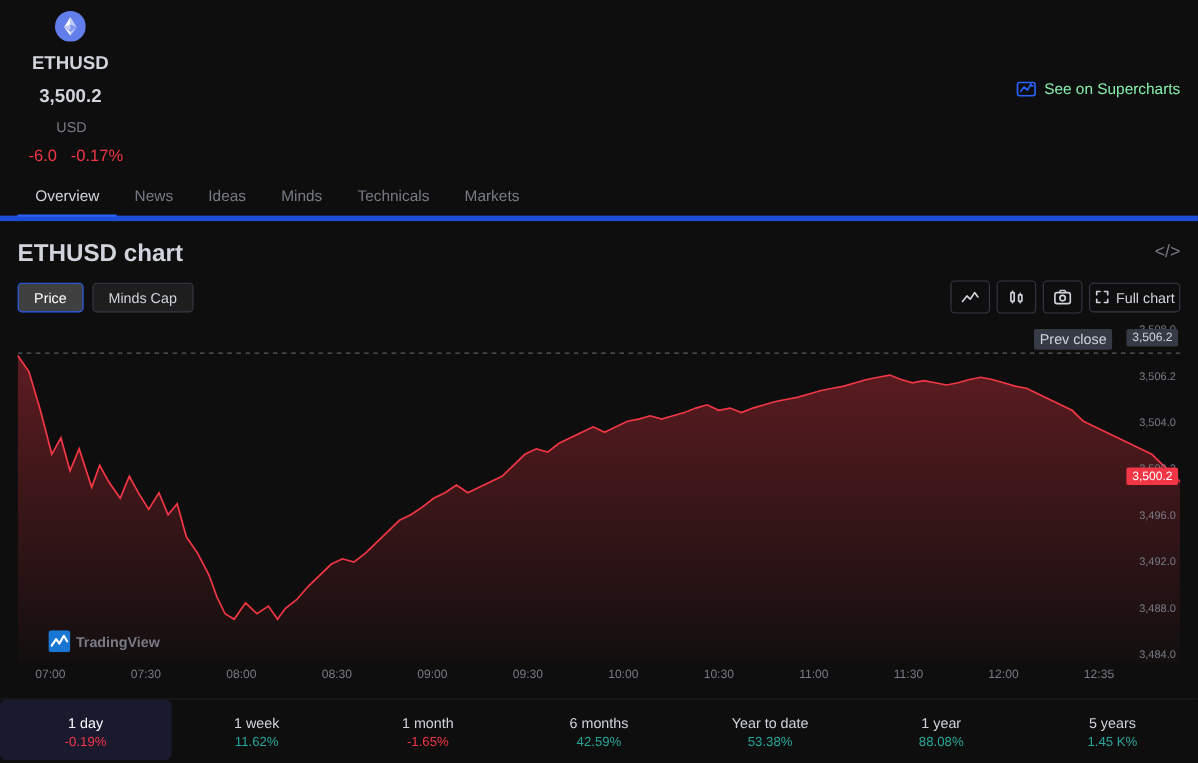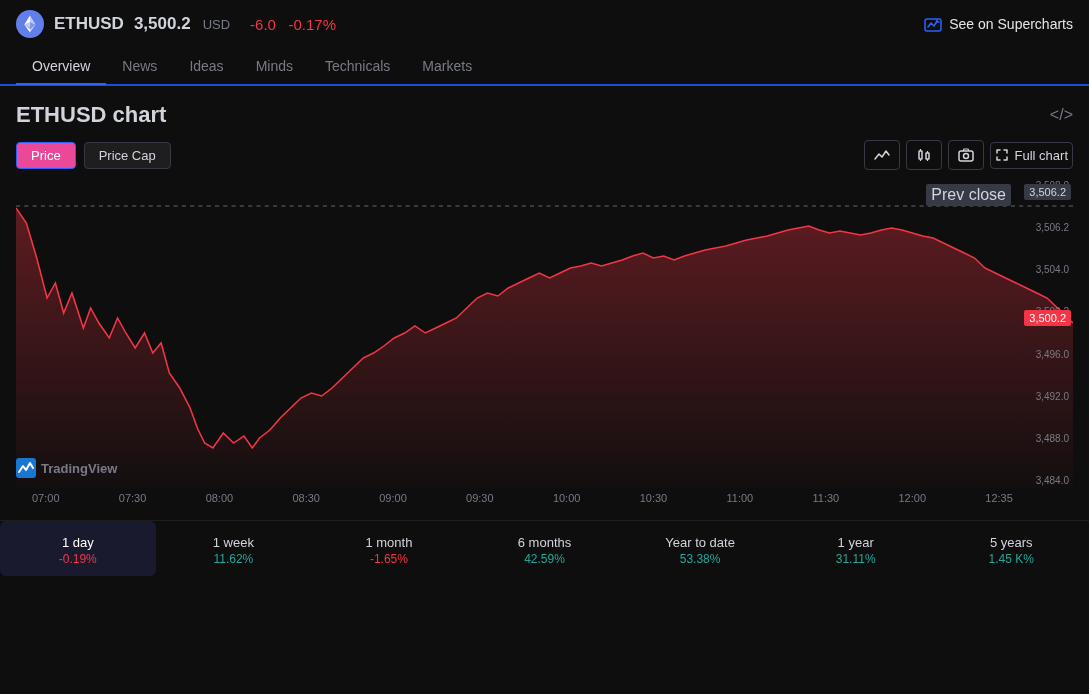--- a/index.html
+++ b/index.html
@@ -17,20 +17,21 @@
       display: flex;
       align-items: center;
       justify-content: space-between;
       padding: 10px 16px;
       background: #0e0e0e;
     }
     .header-left {
       display: flex;
       align-items: center;
       gap: 10px;
+      flex-direction: column;
     }
     .eth-logo {
       width: 28px;
       height: 28px;
     }
     .ticker-symbol {
       color: #d1d4dc;
       font-size: 17px;
       font-weight: 600;
     }
@@ -46,34 +47,34 @@
     }
     .ticker-change {
       color: #f23645;
       font-size: 15px;
       margin-left: 10px;
     }
     .see-on-supercharts {
       display: flex;
       align-items: center;
       gap: 6px;
-      color: #e5e5e5;
+      color: #86efac;
       font-size: 14px;
       cursor: pointer;
       text-decoration: none;
     }
     .see-on-supercharts svg {
       width: 20px;
       height: 20px;
     }
 
     
     .nav {
       display: flex;
-      border-bottom: 2px solid #1d4ed8;
+      border-bottom: 5px solid #1d4ed8;
       padding: 0 16px;
     }
     .nav-item {
       padding: 10px 16px;
       font-size: 14px;
       color: #787b86;
       cursor: pointer;
       position: relative;
     }
     .nav-item.active {
@@ -129,21 +130,21 @@
     .btn-toggle {
       background: #1e1e1e;
       border: 1px solid #363a45;
       color: #d1d4dc;
       padding: 5px 14px;
       border-radius: 4px;
       font-size: 13px;
       cursor: pointer;
     }
     .btn-toggle.active {
-      background: #ec4899;
+      background: #404040;
       border-color: #2962ff;
       color: #fff;
     }
     .chart-controls-right {
       display: flex;
       align-items: center;
       gap: 6px;
     }
     .icon-btn {
       background: transparent;
@@ -194,21 +195,21 @@
       justify-content: space-between;
       padding: 4px 60px 4px 16px;
       font-size: 11px;
       color: #787b86;
     }
 
     
     .tv-logo {
       position: absolute;
       bottom: 10px;
-      left: 0;
+      left: 28px;
       display: flex;
       align-items: center;
       gap: 5px;
       color: #787b86;
       font-size: 13px;
       font-weight: 600;
     }
     .tv-logo-icon {
       width: 20px;
       height: 20px;
@@ -297,21 +298,21 @@
     <div style="display:flex;align-items:center;gap:4px;">
       <span class="chart-title">ETHUSD chart</span>
       <span class="chart-title-arrow"></span>
     </div>
     <span class="embed-icon">&lt;/&gt;</span>
   </div>
 
   <div class="chart-controls">
     <div class="chart-controls-left">
       <button class="btn-toggle active">Price</button>
-      <button class="btn-toggle">Price Cap</button>
+      <button class="btn-toggle">Minds Cap</button>
     </div>
     <div class="chart-controls-right">
       <button class="icon-btn">
         <svg width="18" height="18" viewBox="0 0 18 18" fill="none">
           <path d="M2 13l4-5 3 3 4-6 3 4" stroke="#d1d4dc" stroke-width="1.5" stroke-linecap="round" stroke-linejoin="round"></path>
         </svg>
       </button>
       <button class="icon-btn">
         <svg width="18" height="18" viewBox="0 0 18 18" fill="none">
           <rect x="4" y="5" width="3" height="8" rx="0.5" stroke="#d1d4dc" stroke-width="1.5"></rect>
@@ -407,21 +408,21 @@
       <span class="y-label">3,506.2</span>
       <span class="y-label">3,504.0</span>
       <span class="y-label">3,500.2</span>
       <span class="y-label">3,496.0</span>
       <span class="y-label">3,492.0</span>
       <span class="y-label">3,488.0</span>
       <span class="y-label">3,484.0</span>
     </div>
 
     
-    <div style="position:absolute;top:6px;right:62px;background:#363a45;color:#d1d4dc;font-size:16px;padding:2px 5px;border-radius:2px;">Prev close</div>
+    <div style="position:absolute;top:6px;right:62px;background:#363a45;color:#d1d4dc;font-size:13px;padding:2px 5px;border-radius:2px;">Prev close</div>
     <div style="position:absolute;top:6px;right:2px;background:#363a45;color:#d1d4dc;font-size:11px;padding:2px 5px;border-radius:2px;">3,506.2</div>
 
     
     <div style="position:absolute;top:132px;right:2px;background:#f23645;color:#fff;font-size:11px;padding:2px 5px;border-radius:2px;">3,500.2</div>
 
     
     <div class="tv-logo">
       <svg class="tv-logo-icon" viewBox="0 0 20 20" fill="none">
         <rect width="20" height="20" rx="3" fill="#1976d2"></rect>
         <path d="M3 14l4-6 3 4 4-7 3 5" stroke="#fff" stroke-width="2" stroke-linecap="round" stroke-linejoin="round"></path>
@@ -462,19 +463,19 @@
   <div class="time-range-item">
     <span class="time-range-label">6 months</span>
     <span class="time-range-change positive">42.59%</span>
   </div>
   <div class="time-range-item">
     <span class="time-range-label">Year to date</span>
     <span class="time-range-change positive">53.38%</span>
   </div>
   <div class="time-range-item">
     <span class="time-range-label">1 year</span>
-    <span class="time-range-change positive">31.11%</span>
+    <span class="time-range-change positive">88.08%</span>
   </div>
   <div class="time-range-item">
     <span class="time-range-label">5 years</span>
     <span class="time-range-change positive">1.45 K%</span>
   </div>
 </div>
 
 </body></html>

